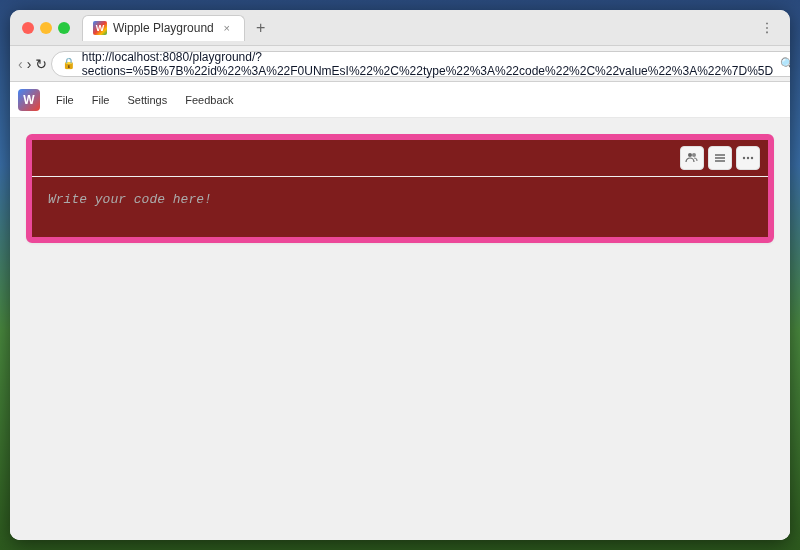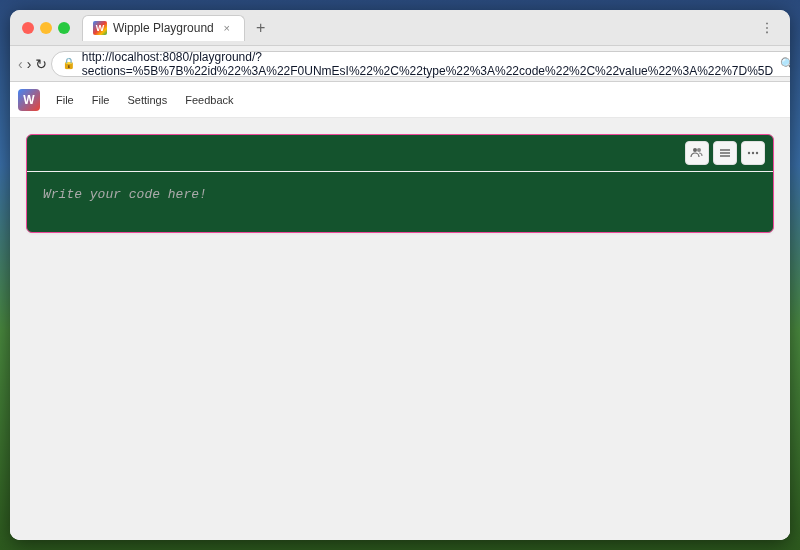--- a/index.html
+++ b/index.html
@@ -244,22 +244,22 @@
 
     
     .workspace {
       flex: 1;
       background: #f0f0f0;
       padding: 16px;
       overflow: hidden;
     }
 
     .editor-card {
-      background: #14532d;
-      border: 1px solid #ec4899;
+      background: #7f1d1d;
+      border: 6px solid #ec4899;
       border-radius: 6px;
       overflow: hidden;
       box-shadow: 0 1px 3px rgba(0,0,0,0.05);
     }
 
     .editor-toolbar {
       display: flex;
       justify-content: flex-end;
       align-items: center;
       padding: 6px 8px;

